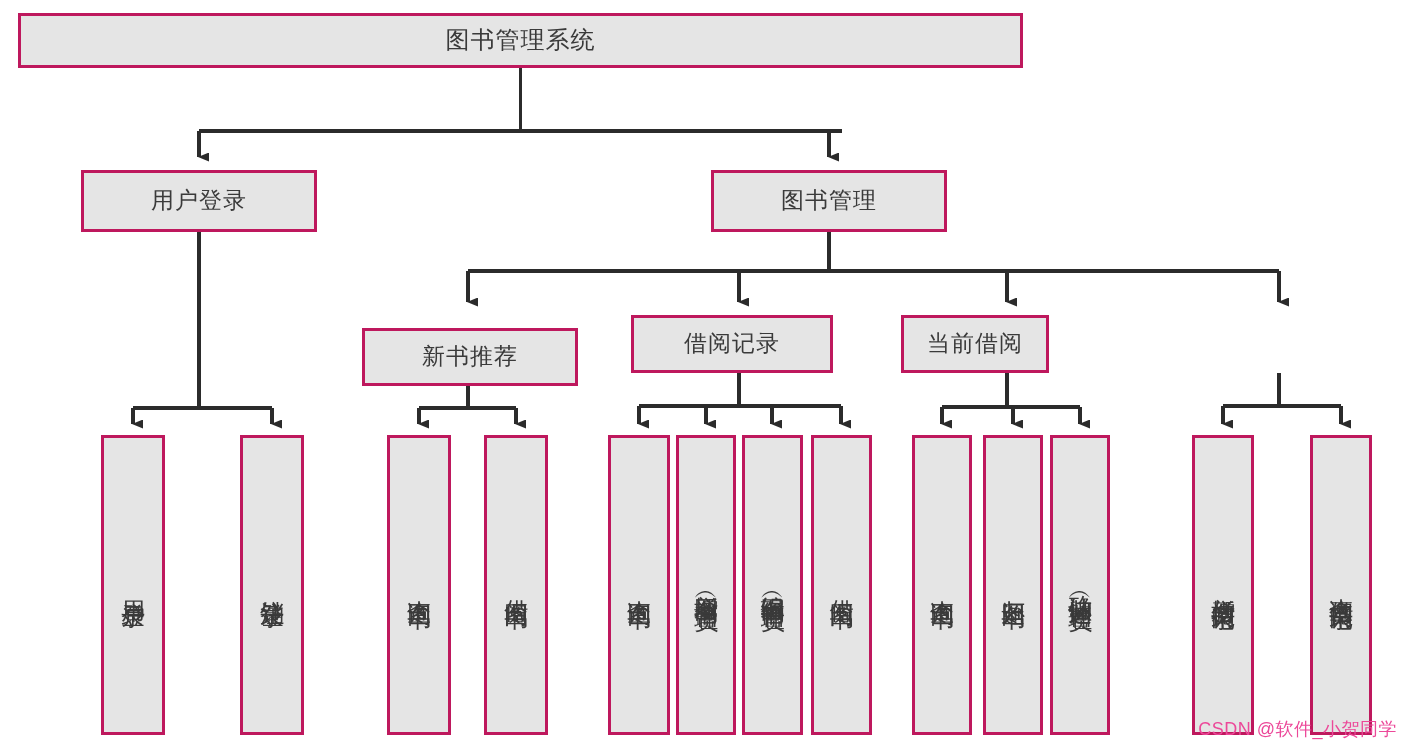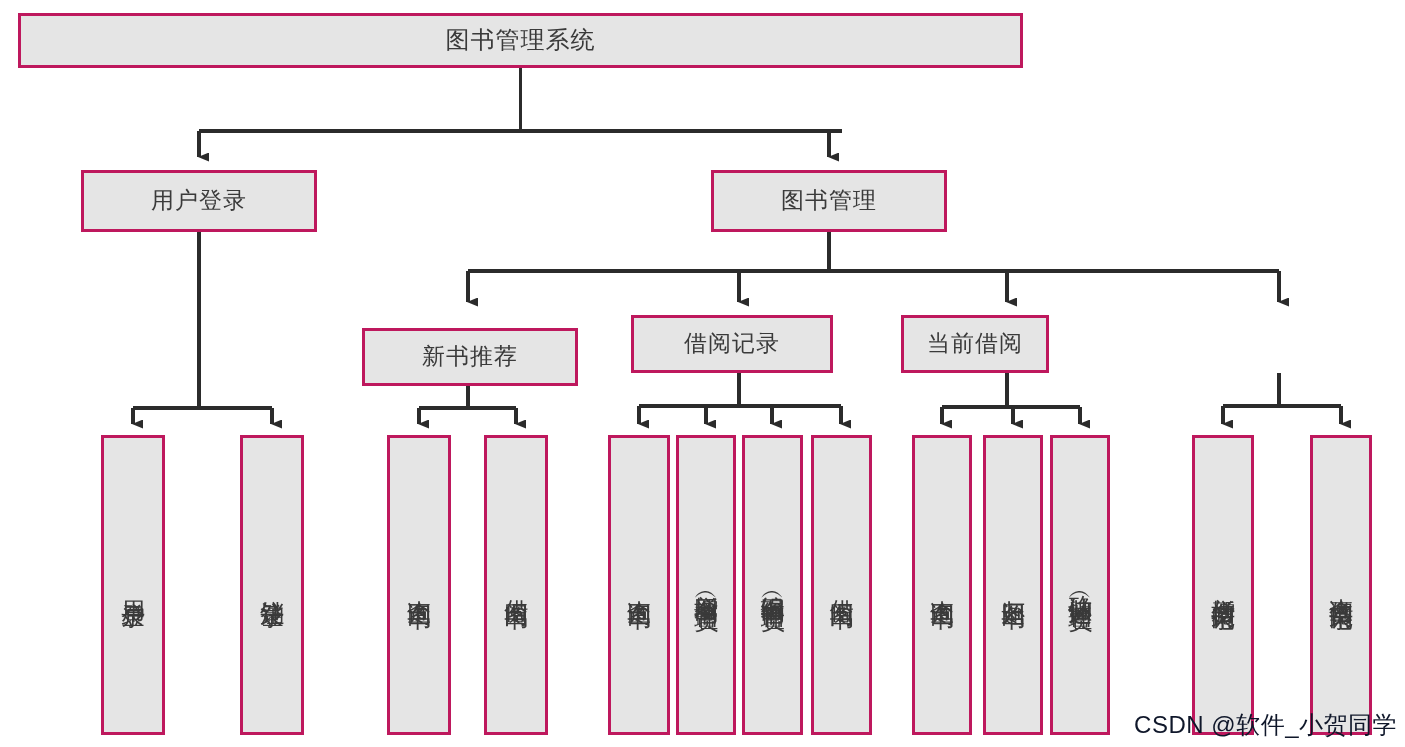--- a/index.html
+++ b/index.html
@@ -68,22 +68,22 @@
     line-height: 1.18;
     letter-spacing: 2px;
     white-space: nowrap;
     text-align: center;
   }
 
   .watermark {
     position: absolute;
     right: 8px;
     bottom: 6px;
-    font-size: 24px;
-    color: #0f172a;
+    font-size: 18px;
+    color: #ec4899;
     letter-spacing: 0.5px;
     white-space: nowrap;
     font-family: "Liberation Sans", "DejaVu Sans", sans-serif;
   }
 </style>
 </head>
 <body>
 
 <div id="diagram-root">
 

